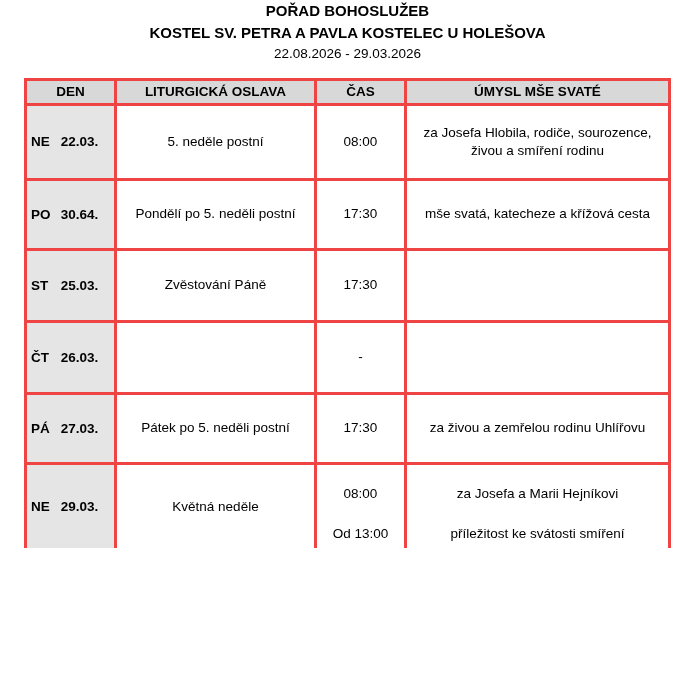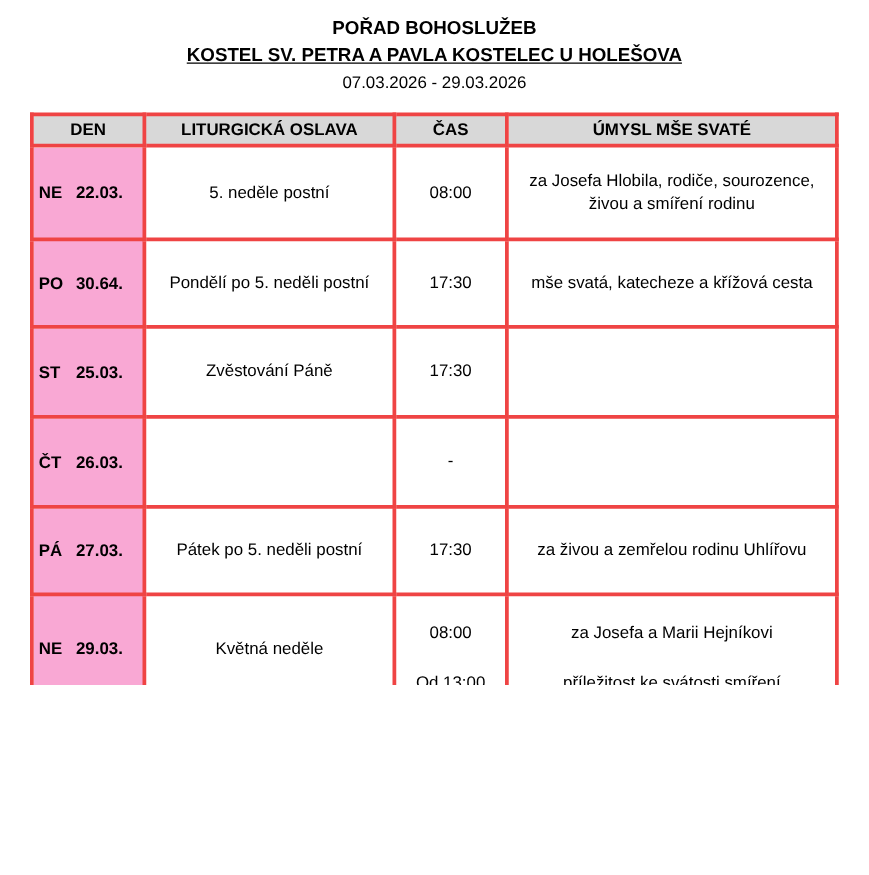--- a/index.html
+++ b/index.html
@@ -7,33 +7,31 @@
     padding: 0;
     background: #ffffff;
     width: 695px;
     font-family: "Liberation Sans", sans-serif;
     color: #000000;
   }
   .page {
     width: 695px;
     height: 548px;
     box-sizing: border-box;
-    padding-top: 12px;
   }
   .titleblock { text-align: center; }
   .title {
     font-size: 15px;
     font-weight: bold;
     line-height: 1.45;
   }
   .subtitle {
     font-size: 15px;
     font-weight: bold;
     line-height: 1.45;
-    text-decoration: underline;
   }
   .daterange {
     font-size: 13.5px;
     line-height: 1.5;
   }
   table.sched {
     border-collapse: collapse;
     table-layout: fixed;
     width: 644px;
     margin: 14px auto 0 auto;
@@ -50,21 +48,21 @@
     overflow: hidden;
   }
   table.sched th {
     background: #d8d8d8;
     font-weight: bold;
     text-align: center;
     height: 20px;
     padding: 1px 2px;
   }
   td.day {
-    background: #f9a8d4;
+    background: #e5e5e5;
     font-weight: bold;
     text-align: left;
     vertical-align: middle;
     padding-left: 7px;
     white-space: nowrap;
   }
   td.day .abbr { display: inline-block; min-width: 26px; }
   td.cel, td.time, td.intent {
     text-align: center;
     vertical-align: middle;
@@ -102,21 +100,21 @@
   }
 </style>
 </head>
 <body>
 
 <div class="page">
 
   <div class="titleblock">
     <div class="title">POŘAD BOHOSLUŽEB</div>
     <div class="subtitle">KOSTEL SV. PETRA A PAVLA KOSTELEC U HOLEŠOVA</div>
-    <div class="daterange">07.03.2026 - 29.03.2026</div>
+    <div class="daterange">22.08.2026 - 29.03.2026</div>
   </div>
 
   <table class="sched">
     <colgroup>
       <col class="c-den">
         <col class="c-lit">
         <col class="c-cas">
         <col class="c-umysl">
     </colgroup>
     <thead>

